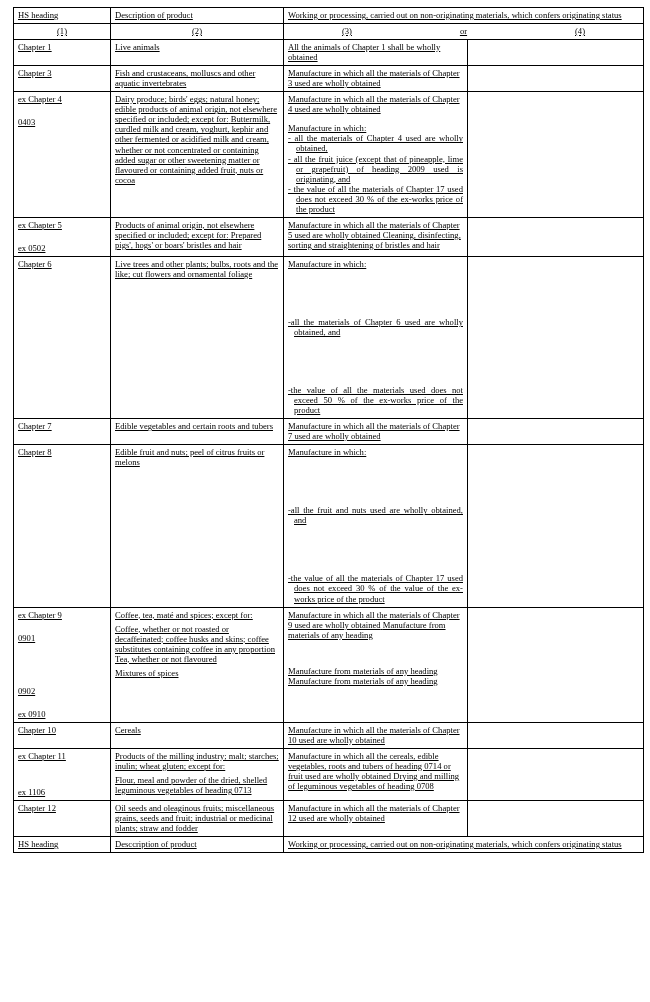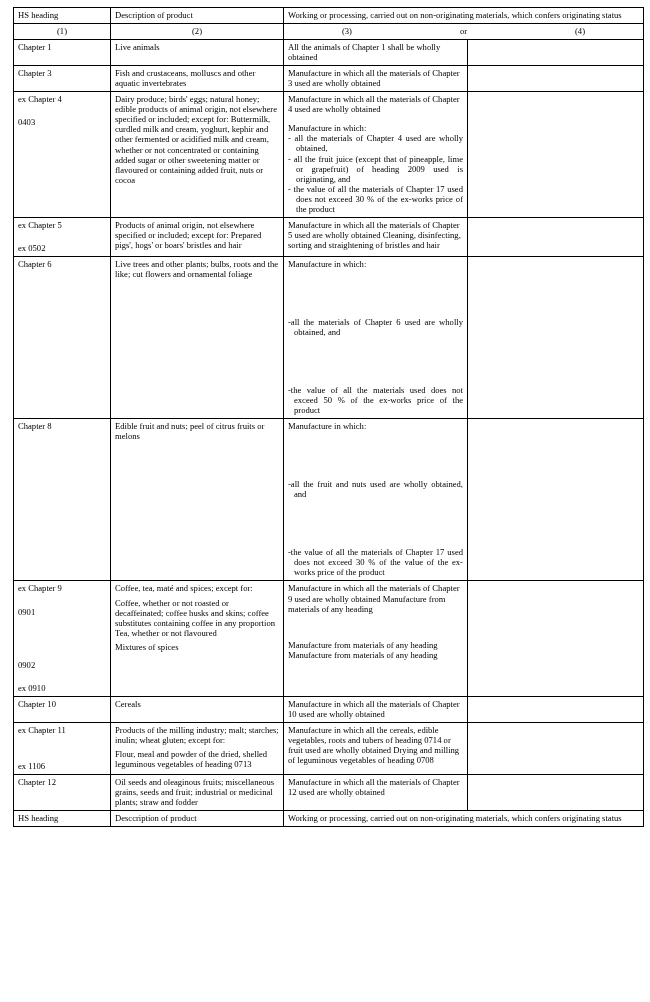--- a/index.html
+++ b/index.html
@@ -14,20 +14,21 @@
     font-family: "Liberation Serif", "DejaVu Serif", serif;
     color: #000000;
     overflow: hidden;
   }
   #sheet {
     position: relative;
     width: 650px;
     height: 805px;
     box-sizing: border-box;
     padding: 7px 19px 6px 13px;
+    text-decoration: underline;
   }
   table.origin-table {
     width: 630px;
     border-collapse: collapse;
     table-layout: fixed;
     font-size: 8.6px;
     line-height: 1.17;
   }
   table.origin-table col.c1 { width: 97px; }
   table.origin-table col.c2 { width: 173px; }
@@ -185,20 +186,32 @@
           <span class="para">Live trees and other plants; bulbs, roots and the like; cut flowers and ornamental foliage</span>
         </td>
         <td>
           <span class="para plain">Manufacture in which:</span>
           <span class="dash tight">-all the materials of Chapter 6 used are wholly obtained, and</span>
           <span class="dash tight">-the value of all the materials used does not exceed 50 % of the ex-works price of the product</span>
         </td>
         <td class="blank"></td>
       </tr>
 
+      <tr>
+        <td>
+          <span class="para plain">Chapter 7</span>
+        </td>
+        <td>
+          <span class="para">Edible vegetables and certain roots and tubers</span>
+        </td>
+        <td>
+          <span class="para">Manufacture in which all the materials of Chapter 7 used are wholly obtained</span>
+        </td>
+        <td class="blank"></td>
+      </tr>
 
       <tr>
         <td>
           <span class="para plain">Chapter 8</span>
         </td>
         <td>
           <span class="para">Edible fruit and nuts; peel of citrus fruits or melons</span>
         </td>
         <td>
           <span class="para plain">Manufacture in which:</span>

